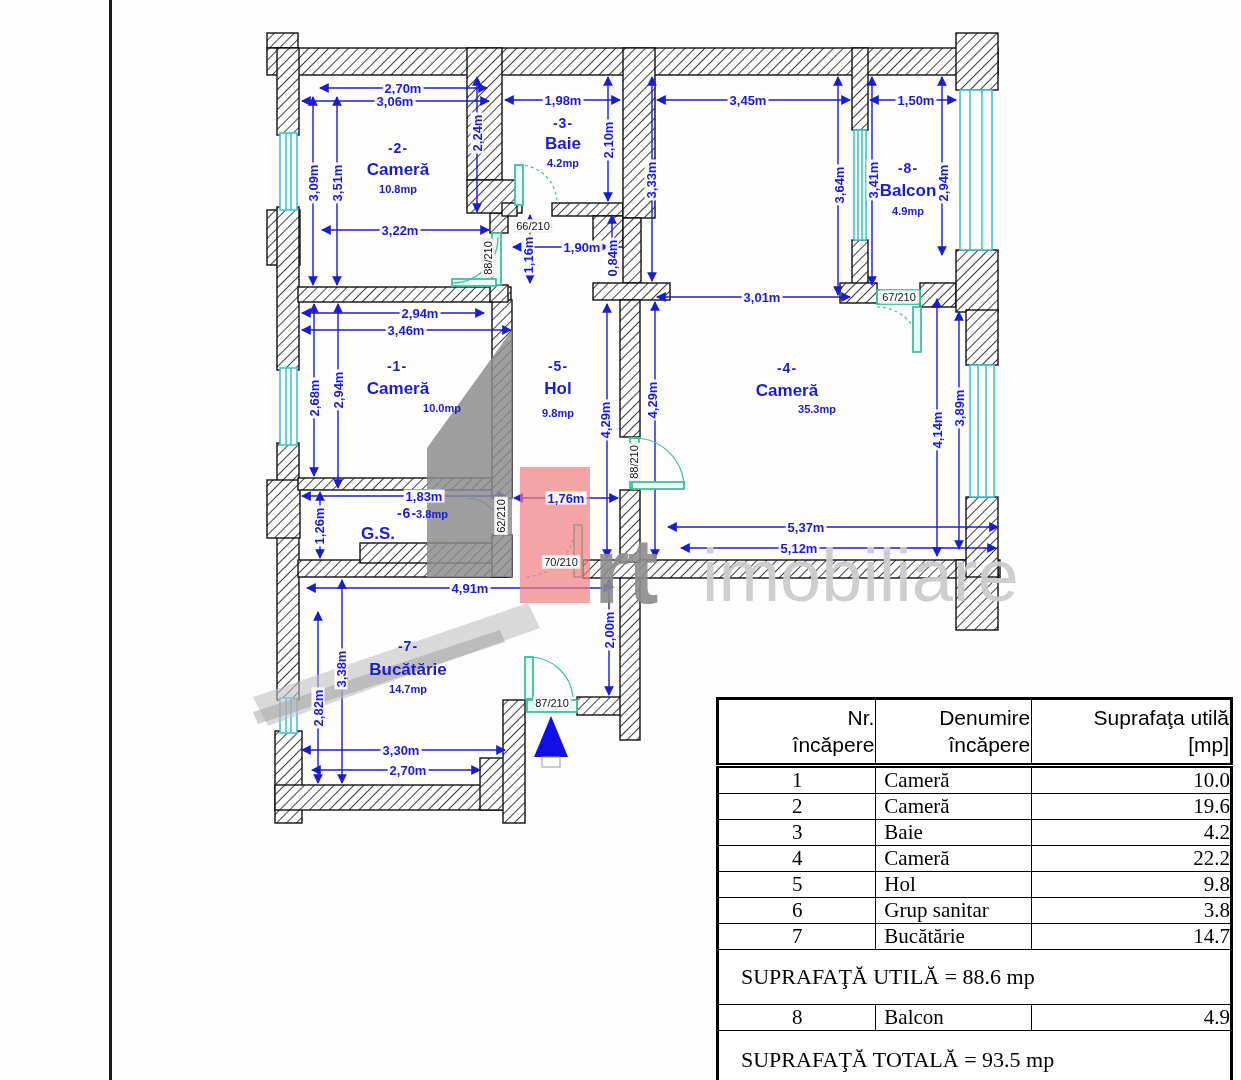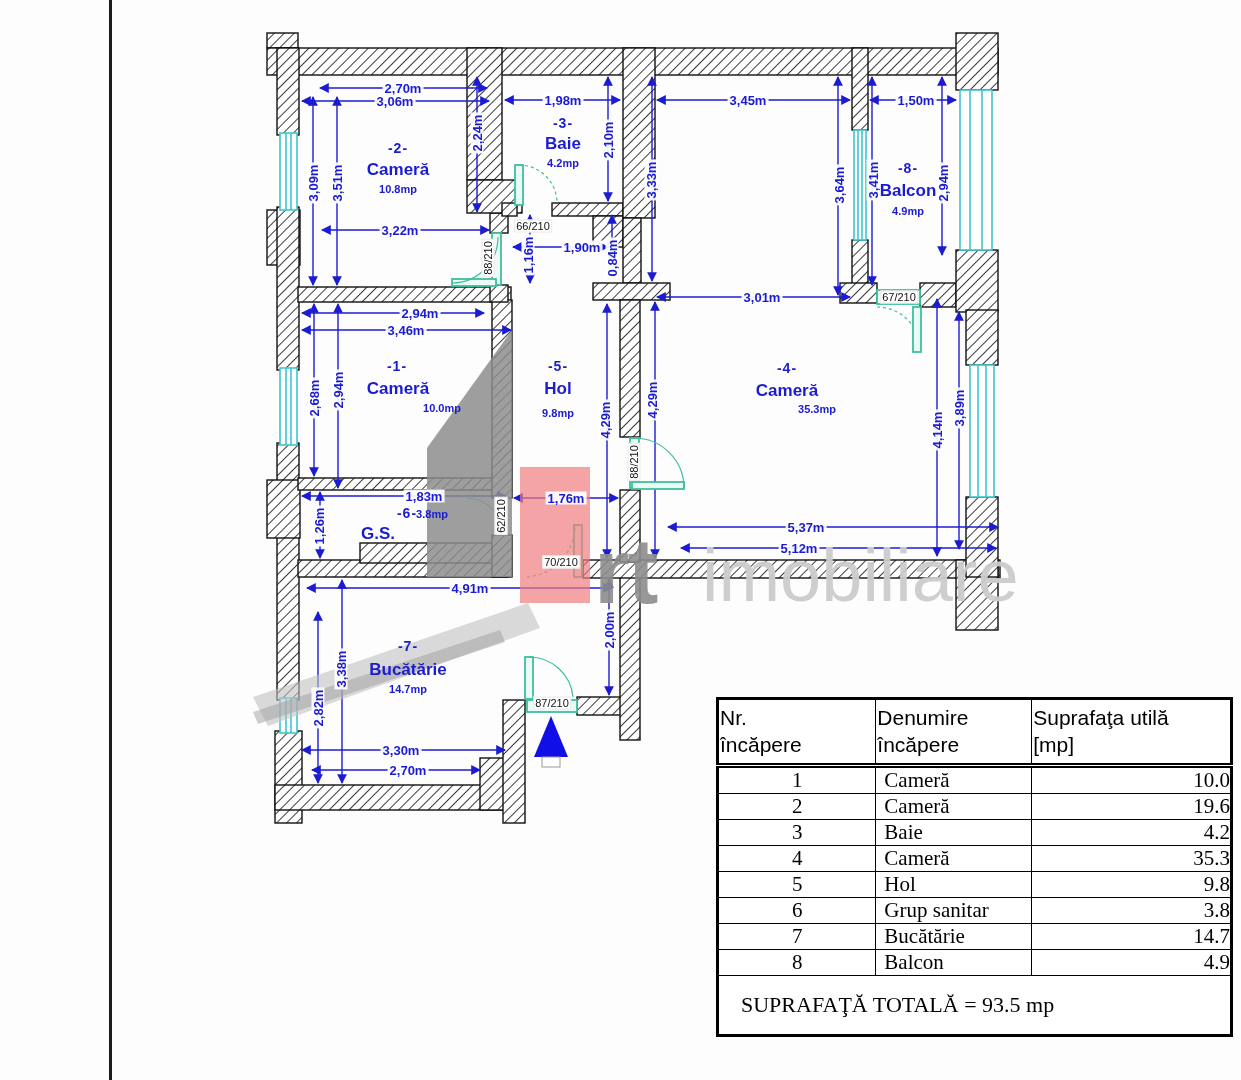--- a/index.html
+++ b/index.html
@@ -35,21 +35,21 @@
     background:#fff;
   }
   table.areas{
     border-collapse:collapse;width:100%;
     font-family:"Liberation Serif",serif;font-size:21px;color:#000;
   }
   table.areas th,table.areas td{border:1.6px solid #000;}
   table.areas{border:3px solid #000;}
   thead th{
     font-family:"Liberation Sans",sans-serif;font-weight:normal;
-    font-size:21px;height:61px;text-align:left;vertical-align:middle;
+    font-size:21px;height:61px;text-align:right;vertical-align:middle;
     border-bottom:5px double #000 !important;line-height:1.25;margin-top:36px;
   }
   tbody td{height:23px;padding:0;}
   td.c1{width:160px;text-align:center;}
   td.c2{width:150px;text-align:left;padding-left:8px;}
   td.c3{width:203px;text-align:right;}
   tr.section td{
     height:54px;text-align:left;padding-left:22px;font-size:22px;
     vertical-align:middle;
   }
@@ -341,39 +341,42 @@
             <td class="c3">19.6</td>
           </tr>
           <tr>
             <td class="c1">3</td>
             <td class="c2">Baie</td>
             <td class="c3">4.2</td>
           </tr>
           <tr>
             <td class="c1">4</td>
             <td class="c2">Cameră</td>
-            <td class="c3">35.3</td>
+            <td class="c3">22.2</td>
           </tr>
           <tr>
             <td class="c1">5</td>
             <td class="c2">Hol</td>
             <td class="c3">9.8</td>
           </tr>
           <tr>
             <td class="c1">6</td>
             <td class="c2">Grup sanitar</td>
             <td class="c3">3.8</td>
           </tr>
           <tr>
             <td class="c1">7</td>
             <td class="c2">Bucătărie</td>
             <td class="c3">14.7</td>
           </tr>
         </tbody>
       <tbody>
+        <tr class="section">
+          <td colspan="3">SUPRAFAŢĂ UTILĂ = 88.6 mp</td>
+        </tr>
         <tr>
           <td class="c1">8</td>
           <td class="c2">Balcon</td>
           <td class="c3">4.9</td>
         </tr>
         <tr class="section total-row">
           <td colspan="3">SUPRAFAŢĂ TOTALĂ = 93.5 mp</td>
         </tr>
       </tbody>
     </table>

